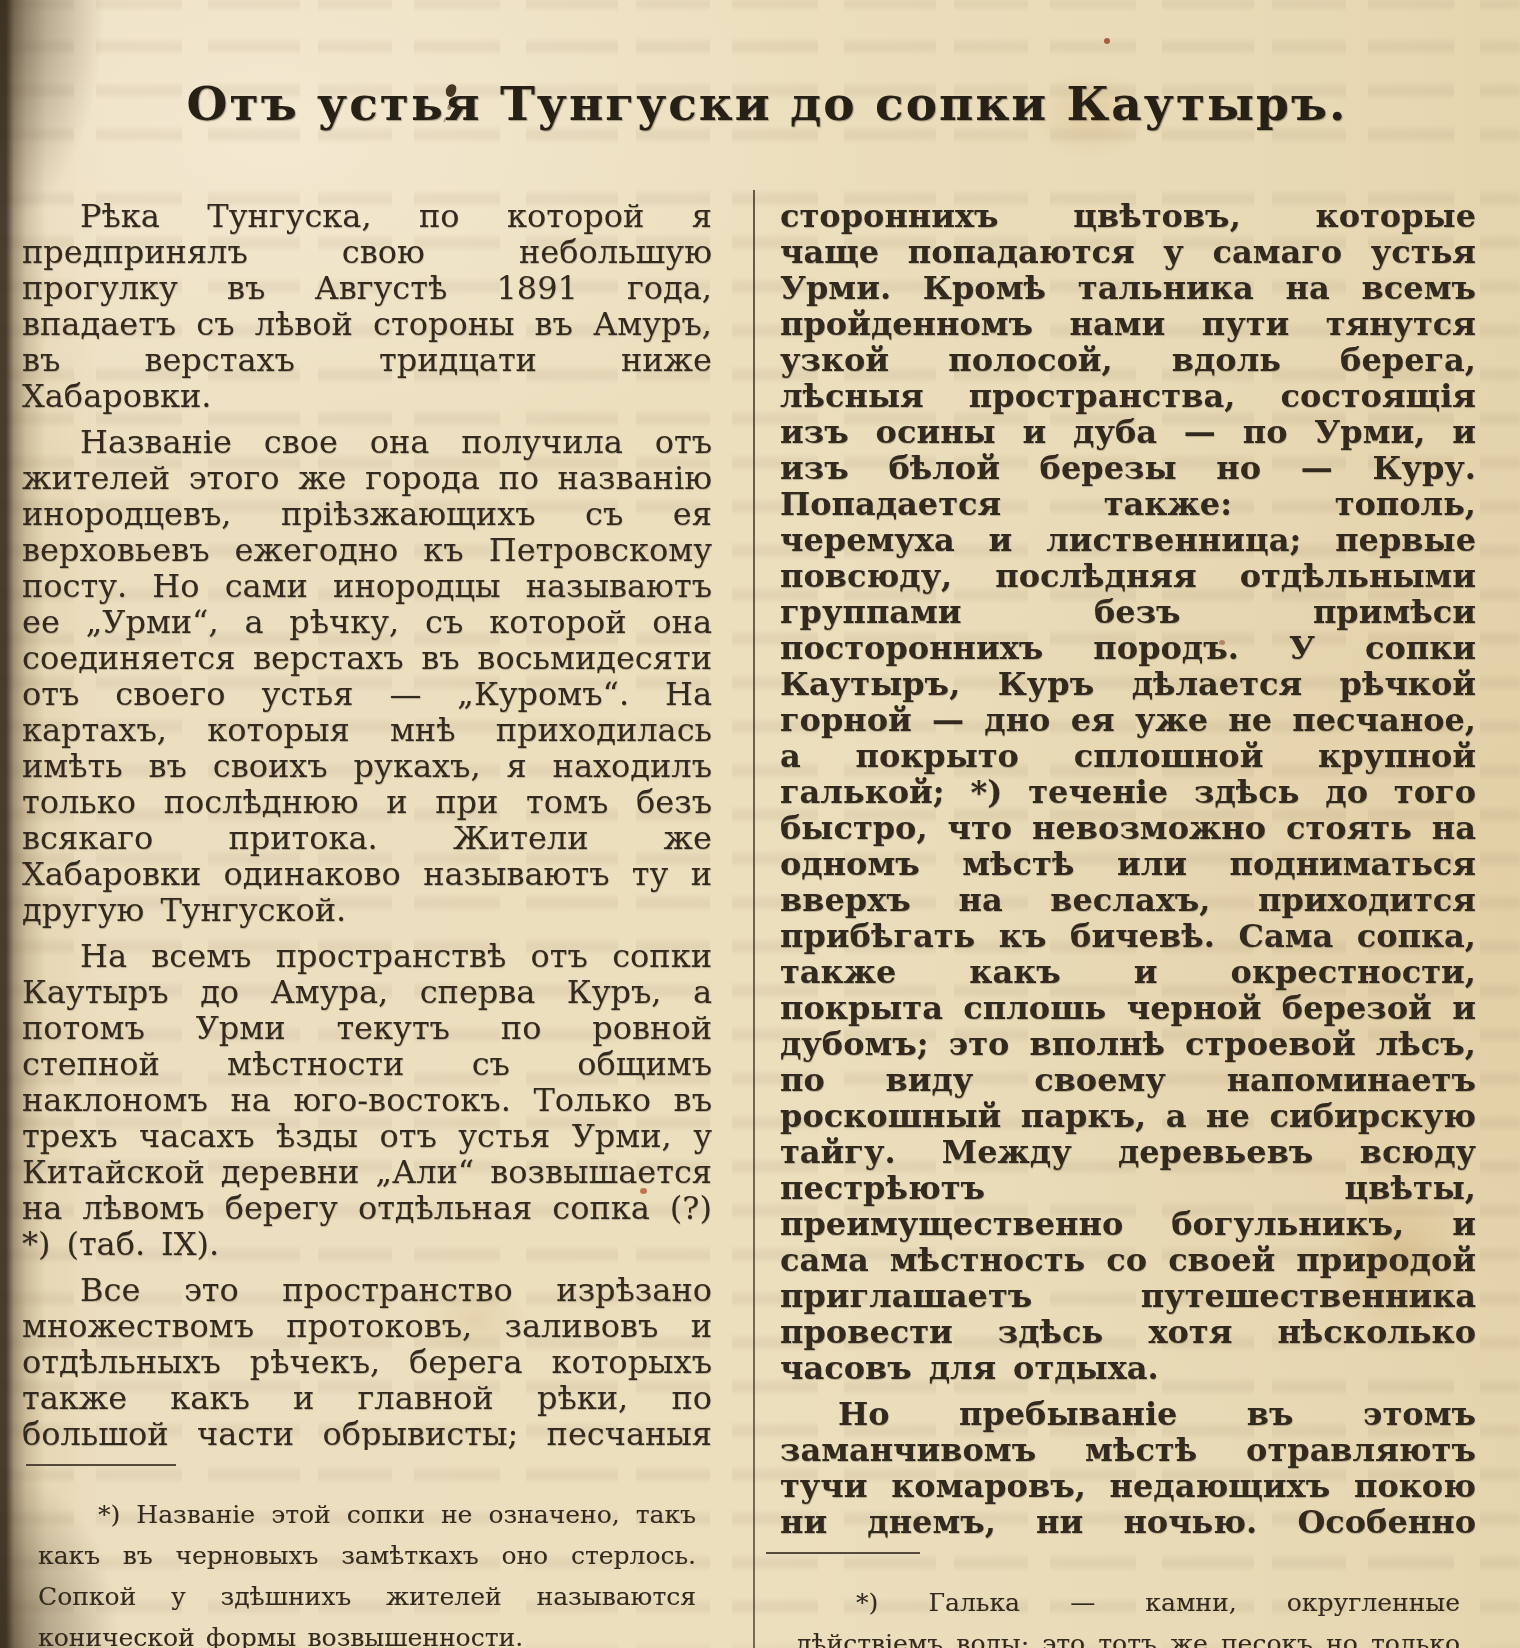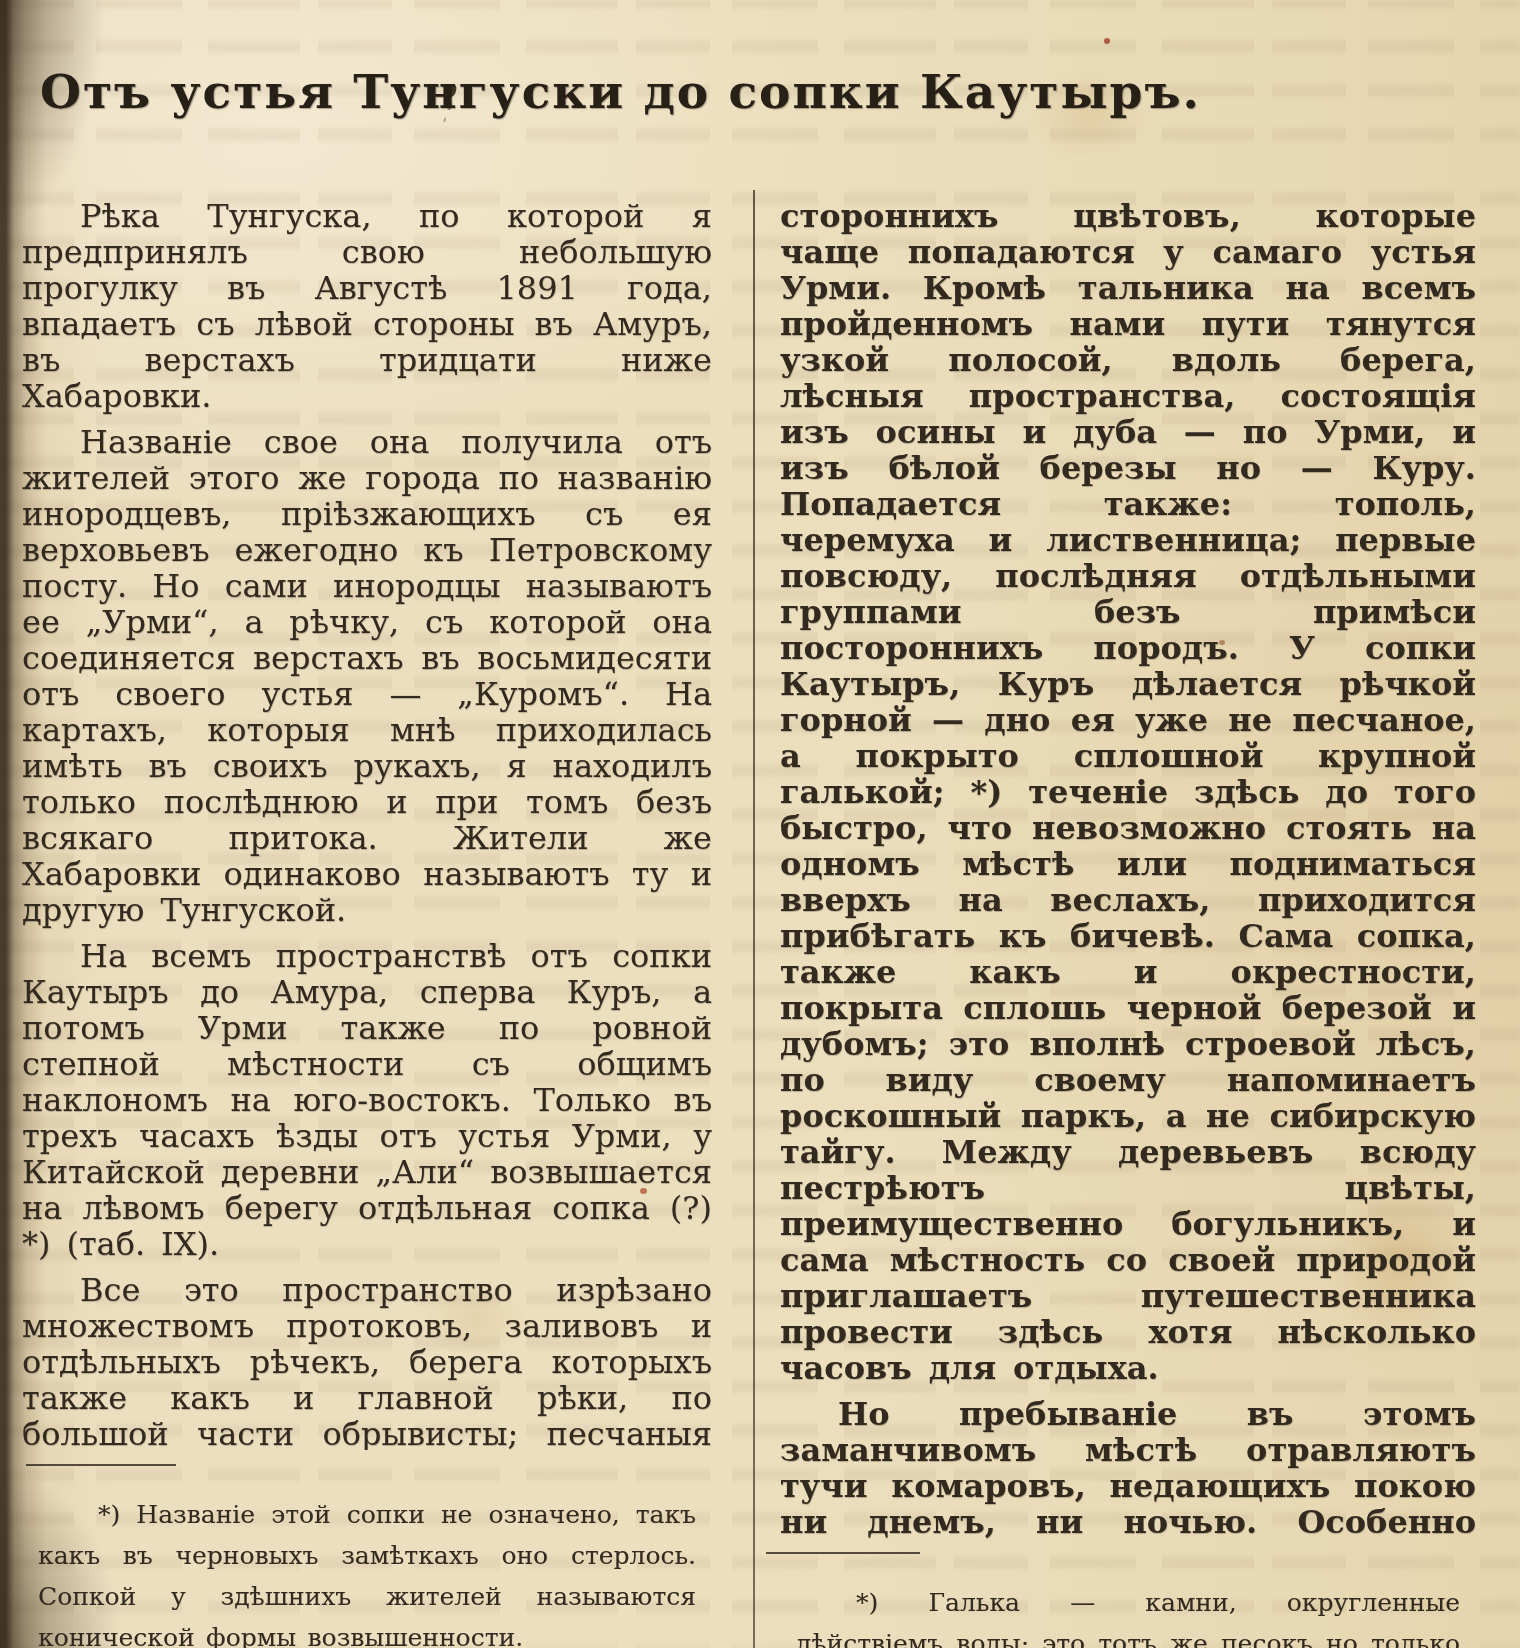--- a/index.html
+++ b/index.html
@@ -39,21 +39,21 @@
       rgba(0,0,0,0) 44px);
     background-position:0 162px;
     -webkit-mask-image:repeating-linear-gradient(90deg,#000 0 74px,transparent 74px 96px,#000 96px 182px,transparent 182px 208px,#000 208px 300px,transparent 300px 318px);
     mask-image:repeating-linear-gradient(90deg,#000 0 74px,transparent 74px 96px,#000 96px 182px,transparent 182px 208px,#000 208px 300px,transparent 300px 318px);
     opacity:.10;
     filter:blur(2px);
     pointer-events:none;
   }
   .title{
     position:absolute;top:64px;left:40px;width:1430px;
-    margin:0;
+    margin:12px;text-align:center;
     font-size:47px;font-weight:bold;letter-spacing:2px;
     color:#272017;
     text-shadow:1px 1px 1px rgba(39,32,23,.35);
     white-space:nowrap;
   }
   .col{
     position:absolute;top:198px;
     font-size:32px;line-height:36px;
     text-align:justify;
     word-spacing:.18em;
@@ -125,21 +125,21 @@
   <div class="speck-b"></div>
   <div class="speck-c"></div>
 
   <h1 class="title">Отъ устья Тунгуски до сопки Каутыръ.</h1>
 
   <div class="divider"></div>
 
   <div class="col col-left">
     <p class="para indent">Рѣка Тунгуска, по которой я предпринялъ свою небольшую прогулку въ Августѣ 1891 года, впадаетъ съ лѣвой стороны въ Амуръ, въ верстахъ тридцати ниже Хабаровки.</p>
     <p class="para indent">Названіе свое она получила отъ жителей этого же города по названію инородцевъ, пріѣзжающихъ съ ея верховьевъ ежегодно къ Петровскому посту. Но сами инородцы называютъ ее „Урми“, а рѣчку, съ которой она соединяется верстахъ въ восьмидесяти отъ своего устья — „Куромъ“. На картахъ, которыя мнѣ приходилась имѣть въ своихъ рукахъ, я находилъ только послѣднюю и при томъ безъ всякаго притока. Жители же Хабаровки одинаково называютъ ту и другую Тунгуской.</p>
-    <p class="para indent">На всемъ пространствѣ отъ сопки Каутыръ до Амура, сперва Куръ, а потомъ Урми также по ровной степной мѣстности съ общимъ наклономъ на юго-востокъ. Только въ трехъ часахъ ѣзды отъ устья Урми, у Китайской деревни „Али“ возвышается на лѣвомъ берегу отдѣльная сопка (?) *) (таб. IX).</p>
+    <p class="para indent">На всемъ пространствѣ отъ сопки Каутыръ до Амура, сперва Куръ, а потомъ Урми текутъ по ровной степной мѣстности съ общимъ наклономъ на юго-востокъ. Только въ трехъ часахъ ѣзды отъ устья Урми, у Китайской деревни „Али“ возвышается на лѣвомъ берегу отдѣльная сопка (?) *) (таб. IX).</p>
     <p class="para indent cont-end">Все это пространство изрѣзано множествомъ протоковъ, заливовъ и отдѣльныхъ рѣчекъ, берега которыхъ также какъ и главной рѣки, по большой части обрывисты; песчаныя отмели существуютъ на кривунахъ, **) которыми рѣка Урми не бѣдна, а въ особенности въ верхнемъ теченіи. Почти сплошь берега покрыты тальникомъ, ***) и только въ немногихъ мѣстахъ взору путешественника открываются луговыя пространства съ травою, иногда по плечи, и почти безъ примѣси по-</p>
   </div>
 
   <div class="rule rule-left"></div>
   <div class="footnotes fn-left">
     <p class="fn">*) Названіе этой сопки не означено, такъ какъ въ черновыхъ замѣткахъ оно стерлось. Сопкой у здѣшнихъ жителей называются конической формы возвышенности.</p>
     <p class="fn">**) Крутые повороты здѣсь называются кривунами.</p>
 
   </div>
 

